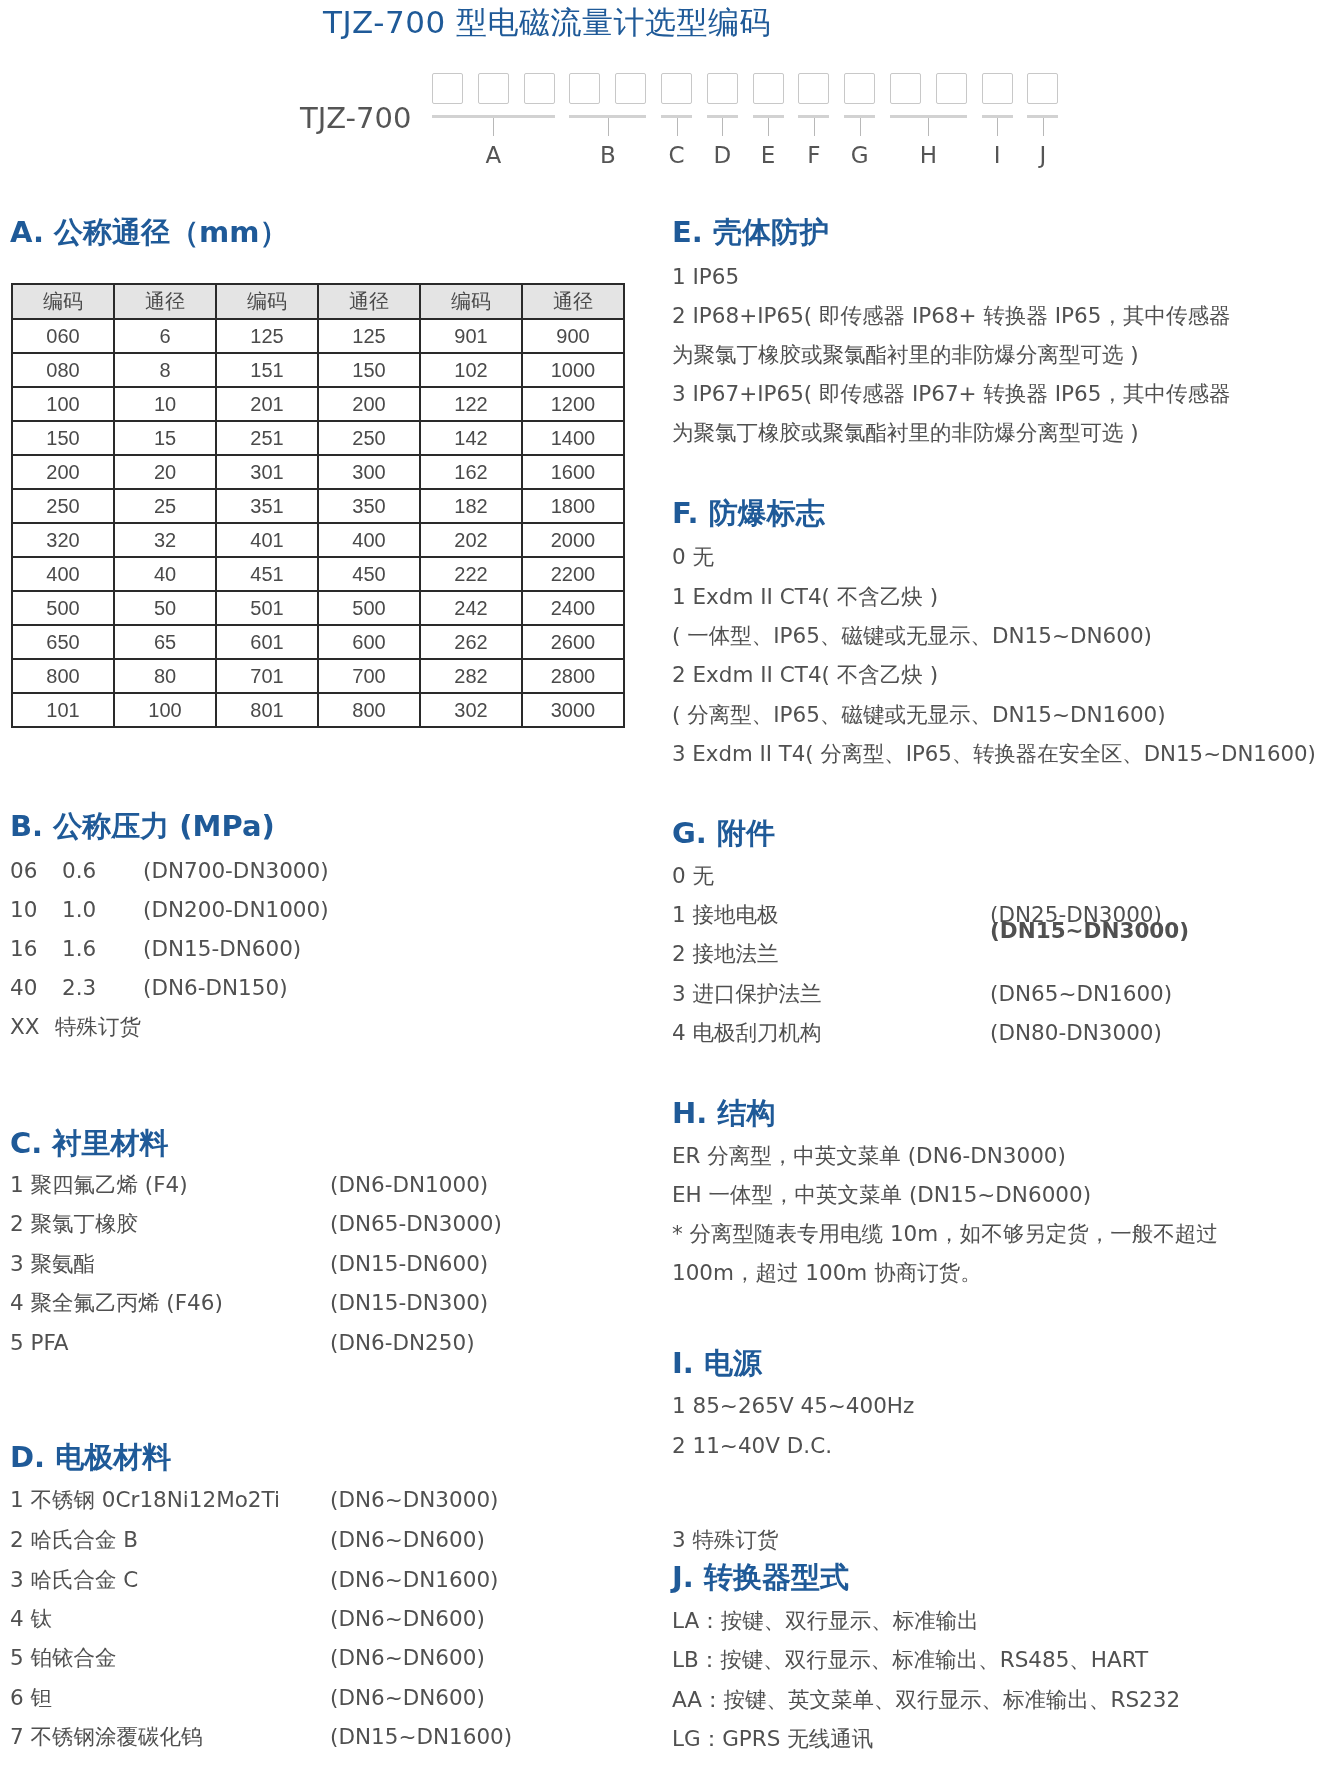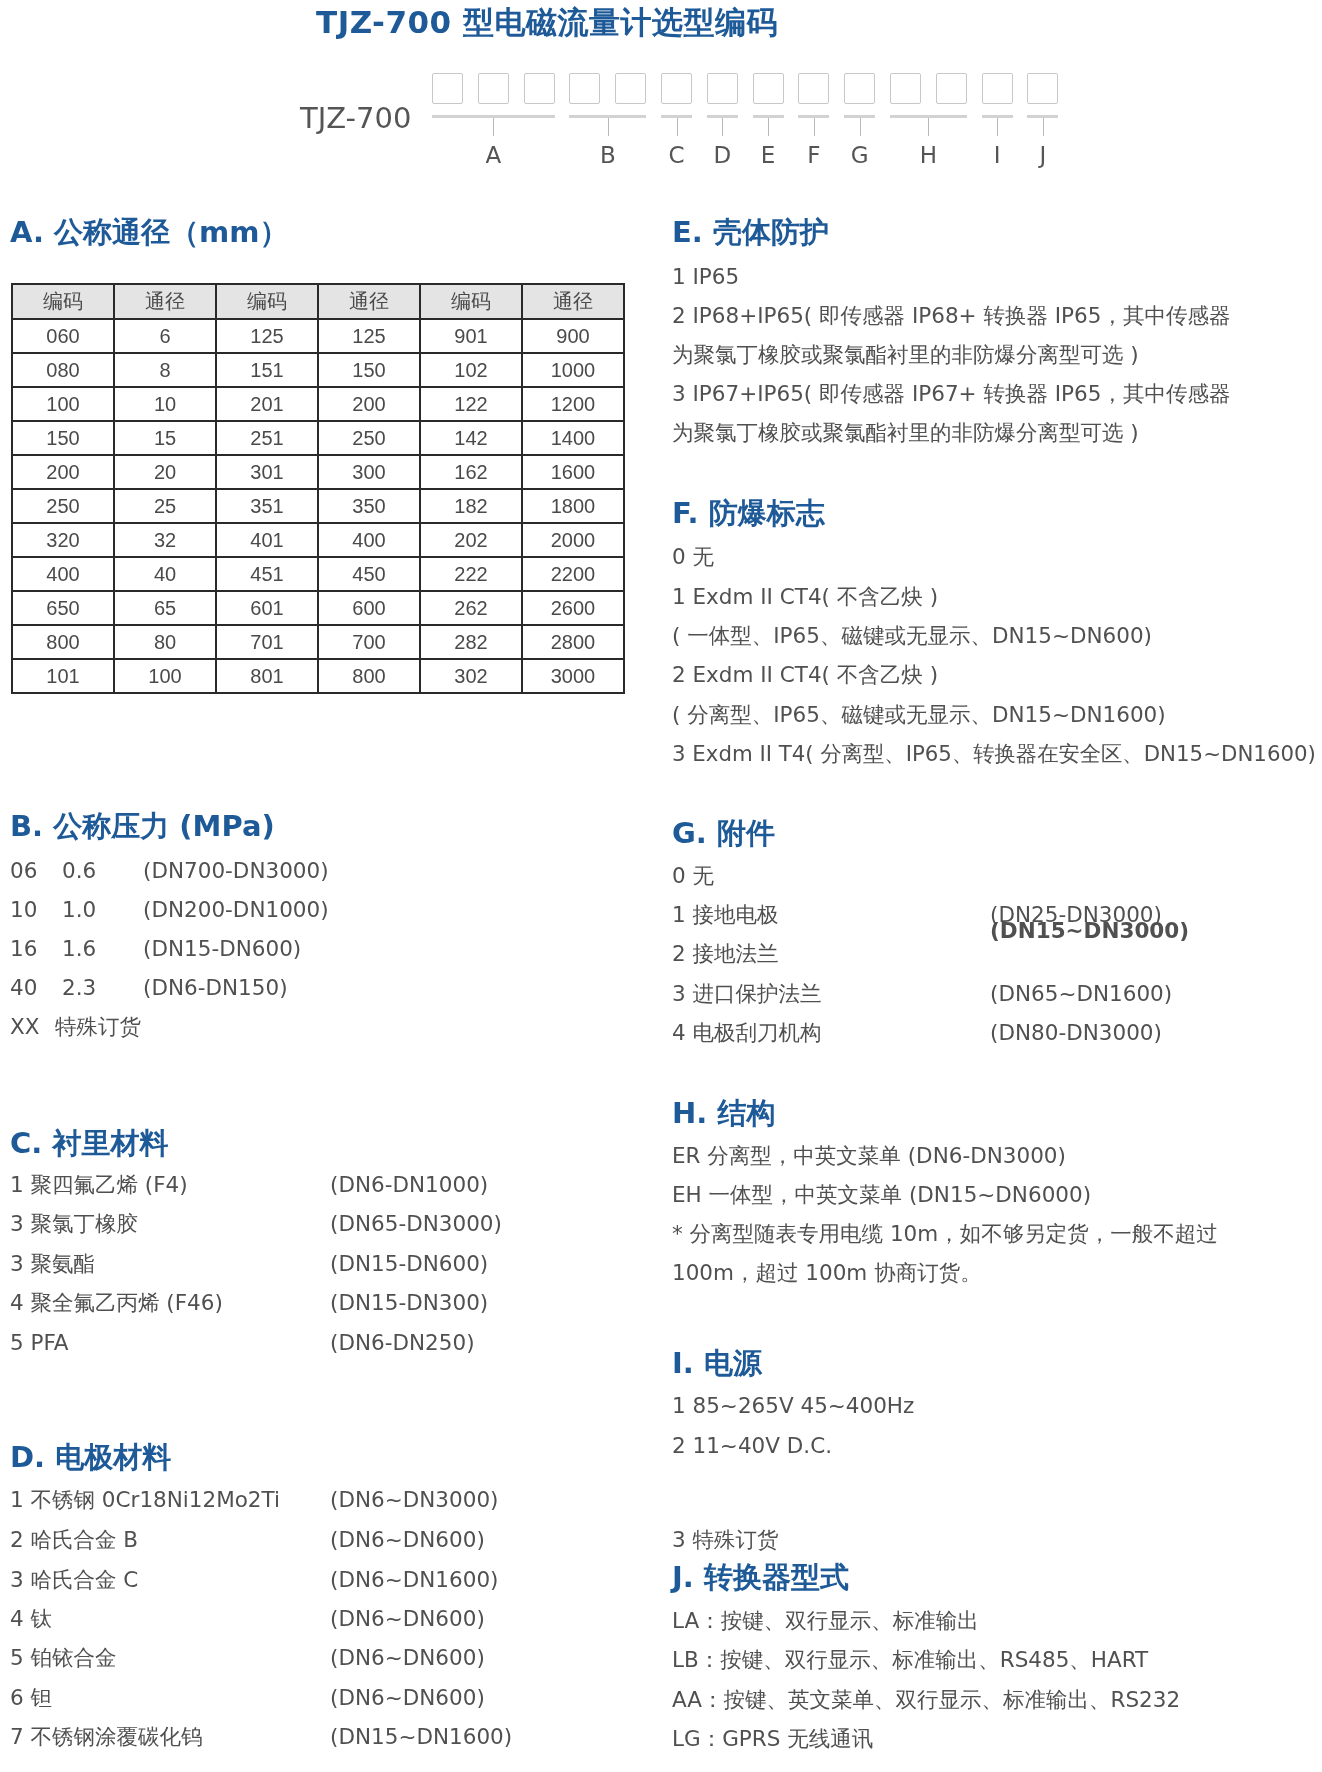--- a/index.html
+++ b/index.html
@@ -1,19 +1,19 @@
 <!DOCTYPE html>
 <html><head>
 <meta charset="utf-8">
 <style>
   html, body { margin:0; padding:0; background:#ffffff; }
   body { width:1322px; height:1772px; position:relative; overflow:hidden;
          font-family:"DejaVu Sans","Liberation Sans",sans-serif; color:#4a4a4a; }
   .abs { position:absolute; white-space:nowrap; }
-  .title { left:0; width:1094px; top:2px; text-align:center; font-size:31px; font-weight:bold; color:#1f5a98; letter-spacing:0.5px; }
+  .title { left:0; width:1094px; top:2px; text-align:center; font-size:31px; font-weight:normal; color:#1f5a98; letter-spacing:0.5px; }
   .code-prefix { left:300px; top:86px; font-size:29px; color:#555;margin-top:15px; }
   .box { position:absolute; top:73px; width:31px; height:31px; border:1.5px solid #c8c8c8; border-radius:2px; box-sizing:border-box; }
   .bracket { position:absolute; top:115px; height:3px; background:#d2d2d2; }
   .tick { position:absolute; top:118px; width:1px; height:18px; background:#b8b8b8; }
   .letter { position:absolute; top:142px; width:30px; margin-left:-15px; text-align:center; font-size:23px; color:#555; }
   .sec-h { font-size:29px; font-weight:bold; color:#1f5a98; line-height:36px; }
   .line { font-size:21.5px; line-height:26px; color:#505050; }
   table.dn { position:absolute; left:11px; top:283px; border-collapse:collapse; }
   table.dn td, table.dn th { border:2px solid #2a2a2a; width:100px; height:32px; text-align:center;
        font-size:20px; color:#4a4a4a; font-weight:normal; padding:0; font-family:"Liberation Sans",sans-serif; }
@@ -146,20 +146,28 @@
       </tr>
       <tr>
         <td>400</td>
         <td>40</td>
         <td>451</td>
         <td>450</td>
         <td>222</td>
         <td>2200</td>
       </tr>
       <tr>
+        <td>500</td>
+        <td>50</td>
+        <td>501</td>
+        <td>500</td>
+        <td>242</td>
+        <td>2400</td>
+      </tr>
+      <tr>
         <td>650</td>
         <td>65</td>
         <td>601</td>
         <td>600</td>
         <td>262</td>
         <td>2600</td>
       </tr>
       <tr>
         <td>800</td>
         <td>80</td>
@@ -194,21 +202,21 @@
     <div class="abs line" style="left:62px;top:975px;">2.3</div>
     <div class="abs line" style="left:143px;top:975px;">(DN6-DN150)</div>
     <div class="abs line" style="left:10px;top:1014px;">XX</div>
     <div class="abs line" style="left:55px;top:1014px;">特殊订货</div>
   </div>
 
 <div class="abs sec-h" style="left:10px;top:1125px;">C. 衬里材料</div>
 <div id="secC">
     <div class="abs line" style="left:10px;top:1172px;">1 聚四氟乙烯 (F4)</div>
     <div class="abs line" style="left:330px;top:1172px;">(DN6-DN1000)</div>
-    <div class="abs line" style="left:10px;top:1211px;">3 聚氯丁橡胶</div>
+    <div class="abs line" style="left:10px;top:1211px;">2 聚氯丁橡胶</div>
     <div class="abs line" style="left:330px;top:1211px;">(DN65-DN3000)</div>
     <div class="abs line" style="left:10px;top:1251px;">3 聚氨酯</div>
     <div class="abs line" style="left:330px;top:1251px;">(DN15-DN600)</div>
     <div class="abs line" style="left:10px;top:1290px;">4 聚全氟乙丙烯 (F46)</div>
     <div class="abs line" style="left:330px;top:1290px;">(DN15-DN300)</div>
     <div class="abs line" style="left:10px;top:1330px;">5 PFA</div>
     <div class="abs line" style="left:330px;top:1330px;">(DN6-DN250)</div>
   </div>
 
 <div class="abs sec-h" style="left:10px;top:1439px;">D. 电极材料</div>

